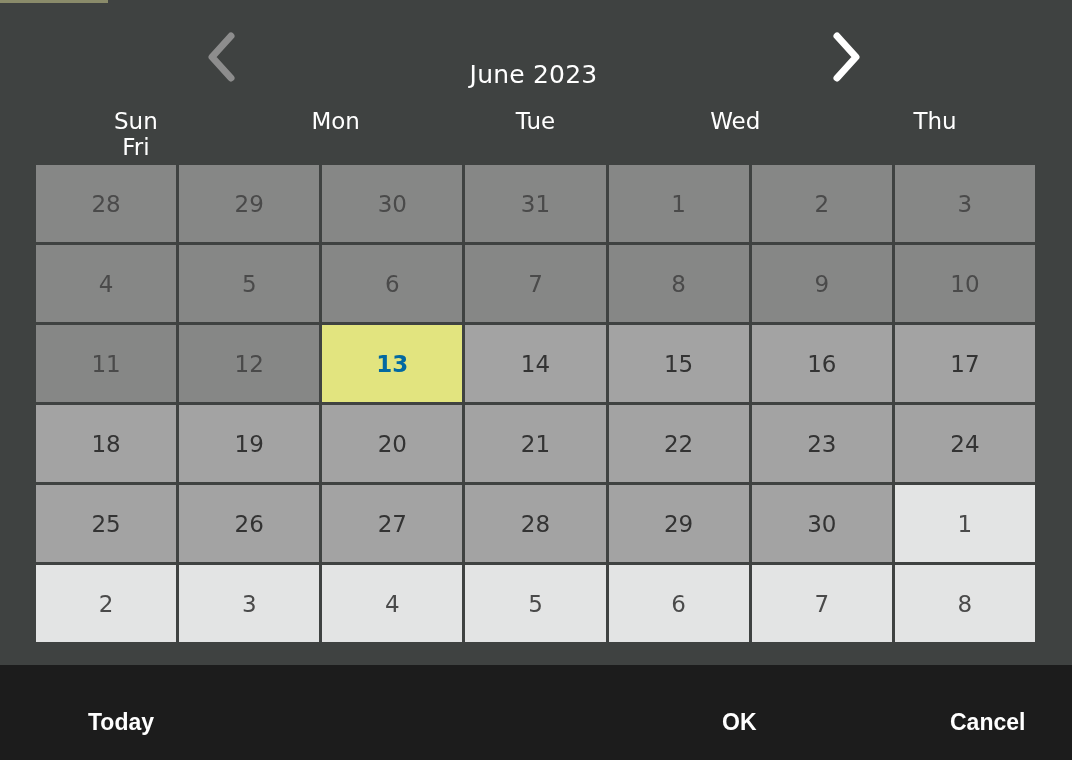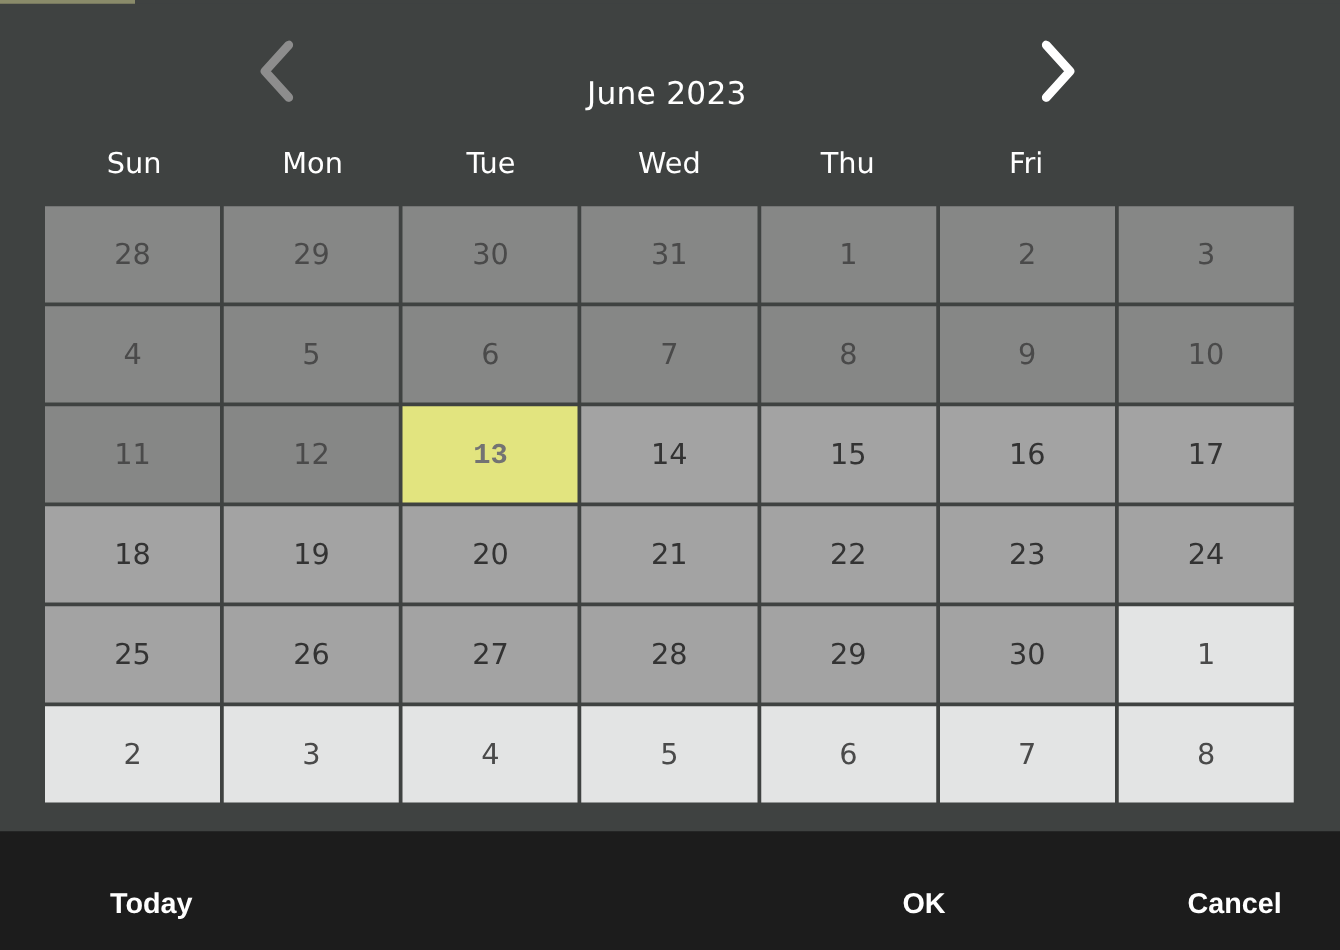--- a/index.html
+++ b/index.html
@@ -79,21 +79,21 @@
   }
 
   
   .weekday-row {
     position: absolute;
     left: 36px;
     top: 108px;
     width: 999px;
     height: 46px;
     display: grid;
-    grid-template-columns: repeat(7, 1fr);
+    grid-template-columns: repeat(5, 1fr);
   }
   .weekday {
     display: flex;
     align-items: center;
     justify-content: center;
     color: #ffffff;
     font-size: 23px;
     font-weight: 400;
   }
 
@@ -129,23 +129,22 @@
   .day-cell.current {
     background: #a3a3a3;
     color: #333333;
   }
   .day-cell.next {
     background: #e3e4e4;
     color: #4a4a4a;
   }
   .day-cell.selected {
     background: #e2e47f;
-    color: #737373;
+    color: #0369a1;
     font-weight: bold;
-    font-family: Liberation Mono, monospace;
   }
 
   
   .footer-bar {
     position: absolute;
     left: 0;
     top: 665px;
     width: 1072px;
     height: 95px;
     background: #1c1c1c;

